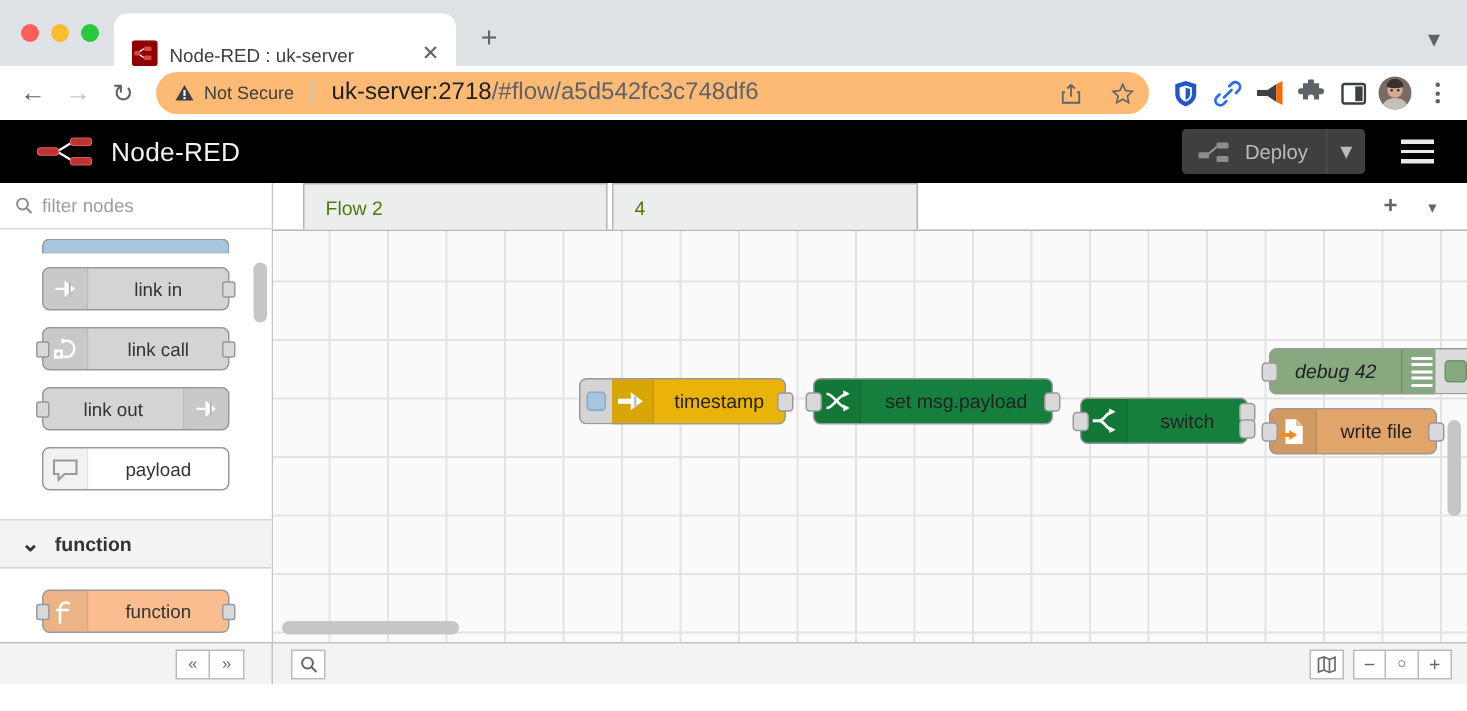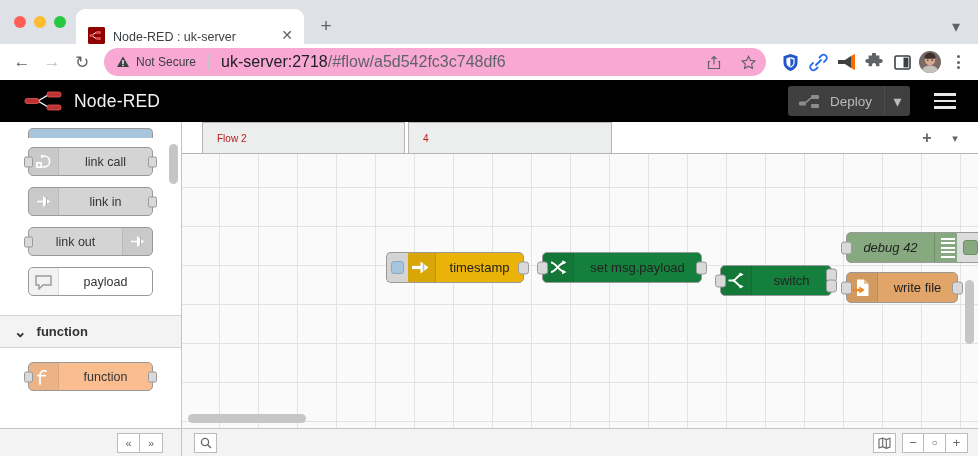--- a/index.html
+++ b/index.html
@@ -55,21 +55,21 @@
     height: 36px; background: #fff; display: flex; align-items: center;
     padding: 0 8px; gap: 2px;
   }
   .navbtn {
     width: 28px; height: 28px; display: flex; align-items: center;
     justify-content: center; color: #5f6368; border-radius: 50%;
     font-size: 17px;
   }
   .navbtn.disabled { color: #bdc1c6; }
   .omnibox {
-    flex: 1; height: 28px; background: #f9a8d4; border-radius: 14px;
+    flex: 1; height: 28px; background: #fdba74; border-radius: 14px;
     display: flex; align-items: center; padding: 0 6px 0 12px;
     margin: 0 6px; gap: 10px; min-width: 0;
   }
   .notsecure { display: flex; align-items: center; gap: 6px; flex: 0 0 auto; }
   .notsecure-label { font-size: 12px; color: #3c4043; }
   .omni-sep { width: 1px; height: 16px; background: #c4c7c5; margin: 0 2px; }
   .url { font-size: 16px; color: #202124; white-space: nowrap; overflow: hidden;
          text-overflow: ellipsis; flex: 1; }
   .url .host { color: #202124; }
   .url .path { color: #5f6368; }
@@ -177,22 +177,22 @@
 
   
   .workspace { flex: 1; display: flex; flex-direction: column; min-width: 0; }
   .tabbar {
     height: 32px; background: #fff; border-bottom: 1px solid #b5b5b5;
     display: flex; align-items: flex-end; position: relative;
   }
   .wtab {
     height: 31px; min-width: 92px; border: 1px solid #b5b5b5;
     border-bottom: none; background: #eceded; margin: 0 0 0 0;
-    display: flex; align-items: center; padding: 0 14px; font-size: 10px;
-    color: #b91c1c; position: relative;
+    display: flex; align-items: center; padding: 0 14px; font-size: 13px;
+    color: #4d7c0f; position: relative;
   }
   .wtab.t1 { width: 203px; margin-left: 20px; }
   .wtab.t2 { width: 204px; margin-left: 3px; }
   .wtab.active {
     background: #fff; font-weight: bold; width: 203px; margin-left: 3px;
     height: 32px; border-bottom: 1px solid #fff; z-index: 2;
   }
   .tabbar-actions {
     margin-left: auto; display: flex; align-items: center; gap: 2px;
     padding: 0 10px 3px 0;
@@ -441,49 +441,56 @@
       <i></i>
         <i></i>
         <i></i>
     </div>
   </div>
 </div>
 
 <div class="nr-body">
 
   <div class="palette">
+    <div class="palette-search">
+      <svg width="12" height="12" viewBox="0 0 12 12">
+        <circle cx="5" cy="5" r="3.6" fill="none" stroke="#8a8a8a" stroke-width="1.3"></circle>
+        <path d="M7.8 7.8 L11 11" stroke="#8a8a8a" stroke-width="1.3"></path>
+      </svg>
+      <span class="ph">filter nodes</span>
+    </div>
 
     <div class="palette-scroll">
       <div class="pal-group-body">
 
         <div class="pal-cut-top"></div>
+
+        <div class="pal-node grey">
+          <span class="icon-box">
+            <svg width="17" height="15" viewBox="0 0 17 15">
+              <path d="M2 7.5 h6" stroke="#fff" stroke-width="1.5" fill="none"></path>
+              <path d="M8 2 L15 7.5 L8 13 Z" fill="#fff"></path>
+              <path d="M11.5 3.5 L11.5 11.5" stroke="#aaa" stroke-width="1.1"></path>
+            </svg>
+          </span>
+          <span class="lbl">link in</span>
+          <span class="port right"></span>
+        </div>
 
         <div class="pal-node grey">
           <span class="icon-box">
             <svg width="18" height="16" viewBox="0 0 18 16">
               <path d="M9 2 a5.5 5.5 0 1 1 -5.2 7" fill="none" stroke="#fff" stroke-width="1.6"></path>
               <path d="M6 0.5 L10.5 2.2 L6 4.2 Z" fill="#fff"></path>
               <rect x="1" y="8" width="6" height="6" fill="#fff"></rect>
               <path d="M2.5 11 h3 M4 9.5 v3" stroke="#bbb" stroke-width="1"></path>
             </svg>
           </span>
           <span class="lbl">link call</span>
           <span class="port left"></span>
-          <span class="port right"></span>
-        </div>
-
-        <div class="pal-node grey">
-          <span class="icon-box">
-            <svg width="17" height="15" viewBox="0 0 17 15">
-              <path d="M2 7.5 h6" stroke="#fff" stroke-width="1.5" fill="none"></path>
-              <path d="M8 2 L15 7.5 L8 13 Z" fill="#fff"></path>
-              <path d="M11.5 3.5 L11.5 11.5" stroke="#aaa" stroke-width="1.1"></path>
-            </svg>
-          </span>
-          <span class="lbl">link in</span>
           <span class="port right"></span>
         </div>
 
         <div class="pal-node grey">
           <span class="icon-box right">
             <svg width="17" height="15" viewBox="0 0 17 15">
               <path d="M2 7.5 h6" stroke="#fff" stroke-width="1.5" fill="none"></path>
               <path d="M8 2 L15 7.5 L8 13 Z" fill="#fff"></path>
               <path d="M11.5 3.5 L11.5 11.5" stroke="#aaa" stroke-width="1.1"></path>
             </svg>

